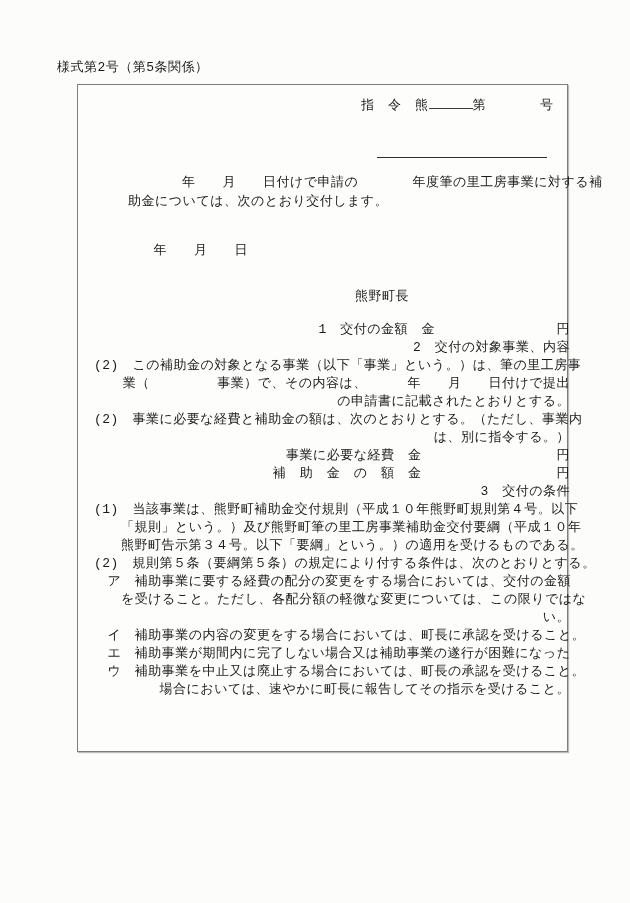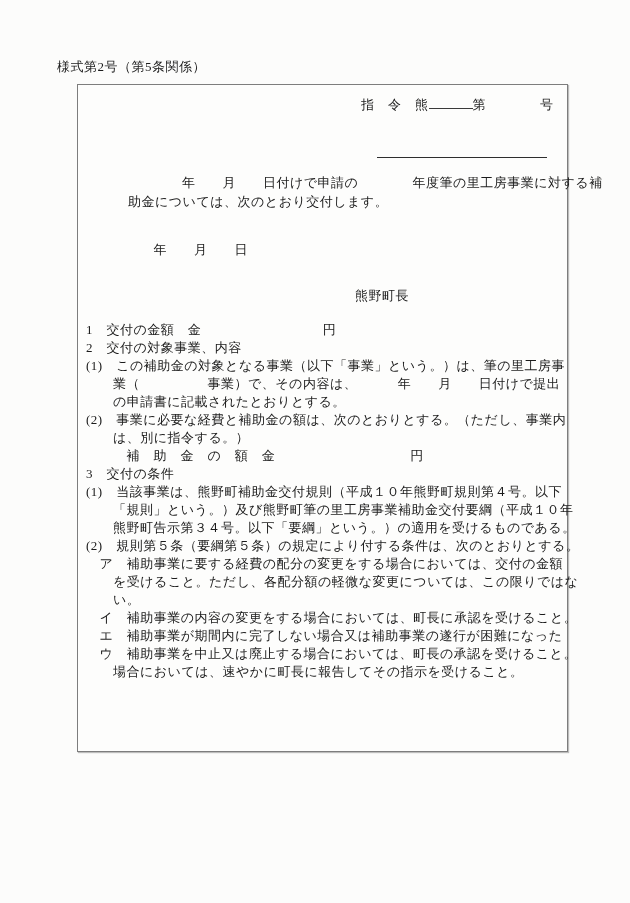--- a/index.html
+++ b/index.html
@@ -5,21 +5,21 @@
   html, body {
     margin: 0;
     padding: 0;
     background: #fbfbfa;
   }
   .page {
     position: relative;
     width: 630px;
     height: 903px;
     background: #fcfcfb;
-    font-family: Liberation Serif, serif;
+    font-family: Liberation Mono, monospace;
     color: #1b1b1b;
     overflow: hidden;
   }
   .form-label {
     position: absolute;
     left: 57px;
     top: 58px;
     font-size: 13px;
     letter-spacing: 0.5px;
     white-space: pre;
@@ -72,23 +72,24 @@
     left: 8px;
     top: 156px;
   }
   .mayor-line {
     position: absolute;
     left: 277px;
     top: 202px;
   }
   .items-block {
     position: absolute;
-    left: 8px;
+    left: 16px;
     top: 236px;
     width: 476px;
+    text-align: right;
   }
   .items-block .txt { line-height: 18px; }
 </style>
 </head>
 <body>
 
 <div class="page">
 
   <div class="form-label">様式第2号（第5条関係）</div>
 
@@ -103,25 +104,26 @@
       <div class="txt">助金については、次のとおり交付します。</div>
     </div>
 
     <div class="date-line txt">　　　　　年　　月　　日</div>
 
     <div class="mayor-line txt">熊野町長</div>
 
     <div class="items-block">
       <div class="txt">1　交付の金額　金　　　　　　　　　円</div>
       <div class="txt">2　交付の対象事業、内容</div>
-      <div class="txt">(1)　この補助金の対象となる事業（以下「事業」という。）は、筆の里工房事</div>
+      <div class="txt">(2)　この補助金の対象となる事業（以下「事業」という。）は、筆の里工房事</div>
       <div class="txt">　　業（　　　　　事業）で、その内容は、　　　年　　月　　日付けで提出</div>
       <div class="txt">　　の申請書に記載されたとおりとする。</div>
       <div class="txt">(2)　事業に必要な経費と補助金の額は、次のとおりとする。（ただし、事業内</div>
       <div class="txt">　　は、別に指令する。）</div>
+      <div class="txt">　　　事業に必要な経費　金　　　　　　　　　　円</div>
       <div class="txt">　　　補　助　金　の　額　金　　　　　　　　　　円</div>
       <div class="txt">3　交付の条件</div>
       <div class="txt">(1)　当該事業は、熊野町補助金交付規則（平成１０年熊野町規則第４号。以下</div>
       <div class="txt">　　「規則」という。）及び熊野町筆の里工房事業補助金交付要綱（平成１０年</div>
       <div class="txt">　　熊野町告示第３４号。以下「要綱」という。）の適用を受けるものである。</div>
       <div class="txt">(2)　規則第５条（要綱第５条）の規定により付する条件は、次のとおりとする。</div>
       <div class="txt">　ア　補助事業に要する経費の配分の変更をする場合においては、交付の金額</div>
       <div class="txt">　　を受けること。ただし、各配分額の軽微な変更については、この限りではな</div>
       <div class="txt">　　い。</div>
       <div class="txt">　イ　補助事業の内容の変更をする場合においては、町長に承認を受けること。</div>

